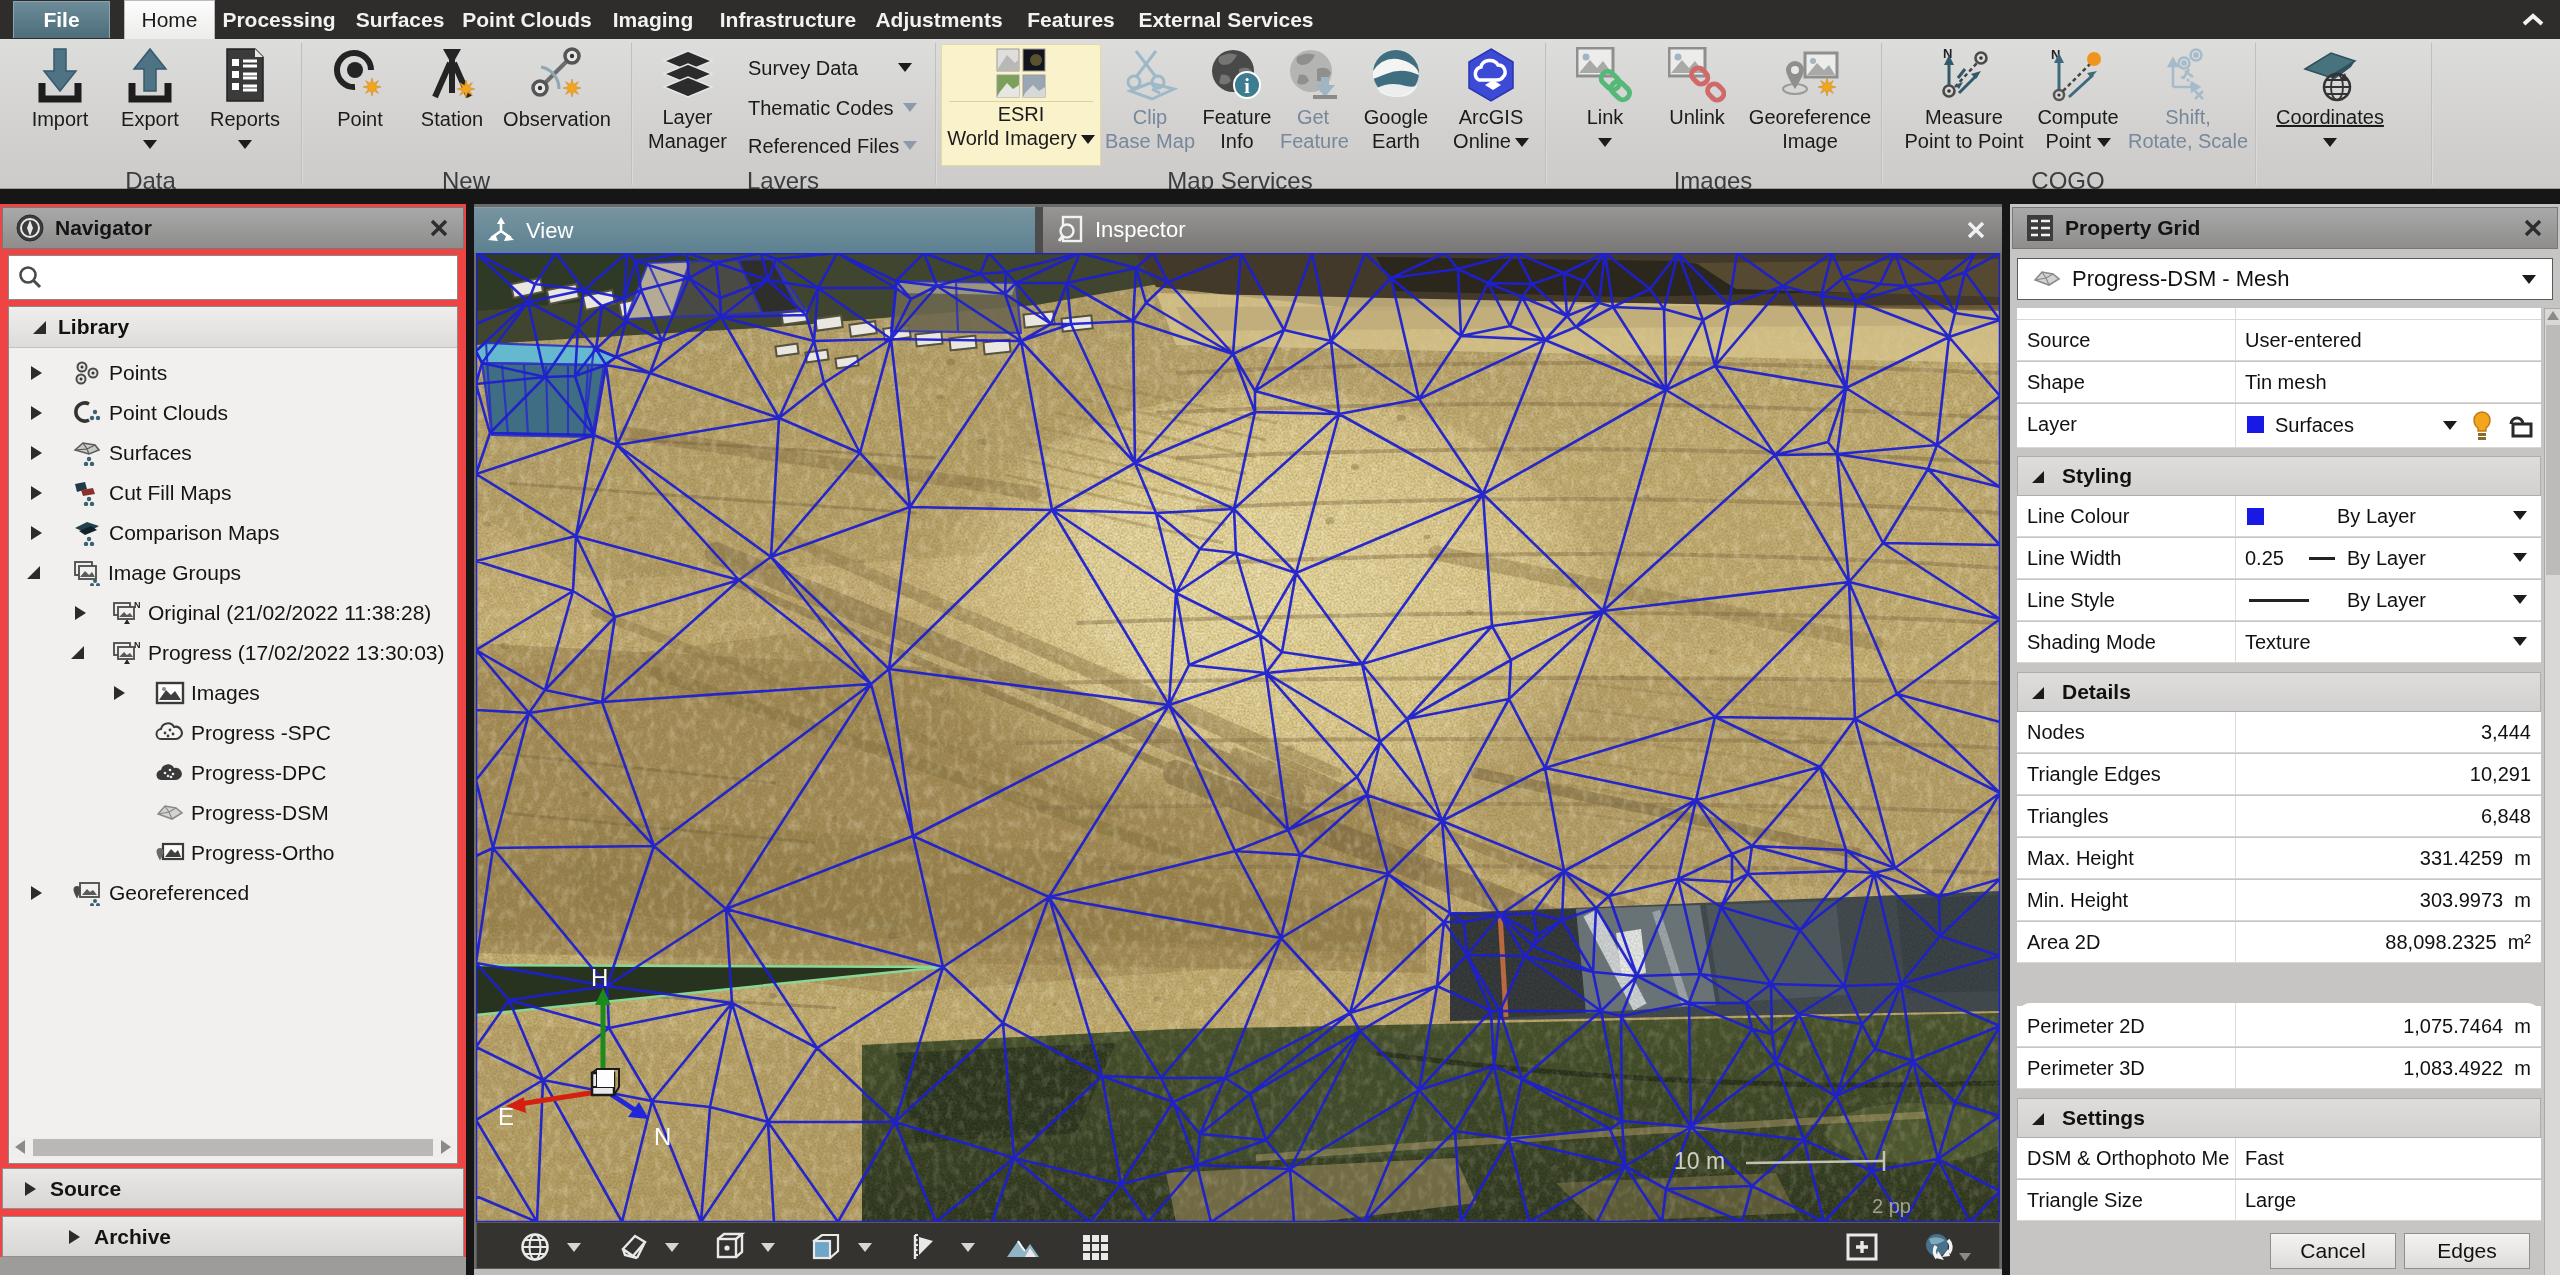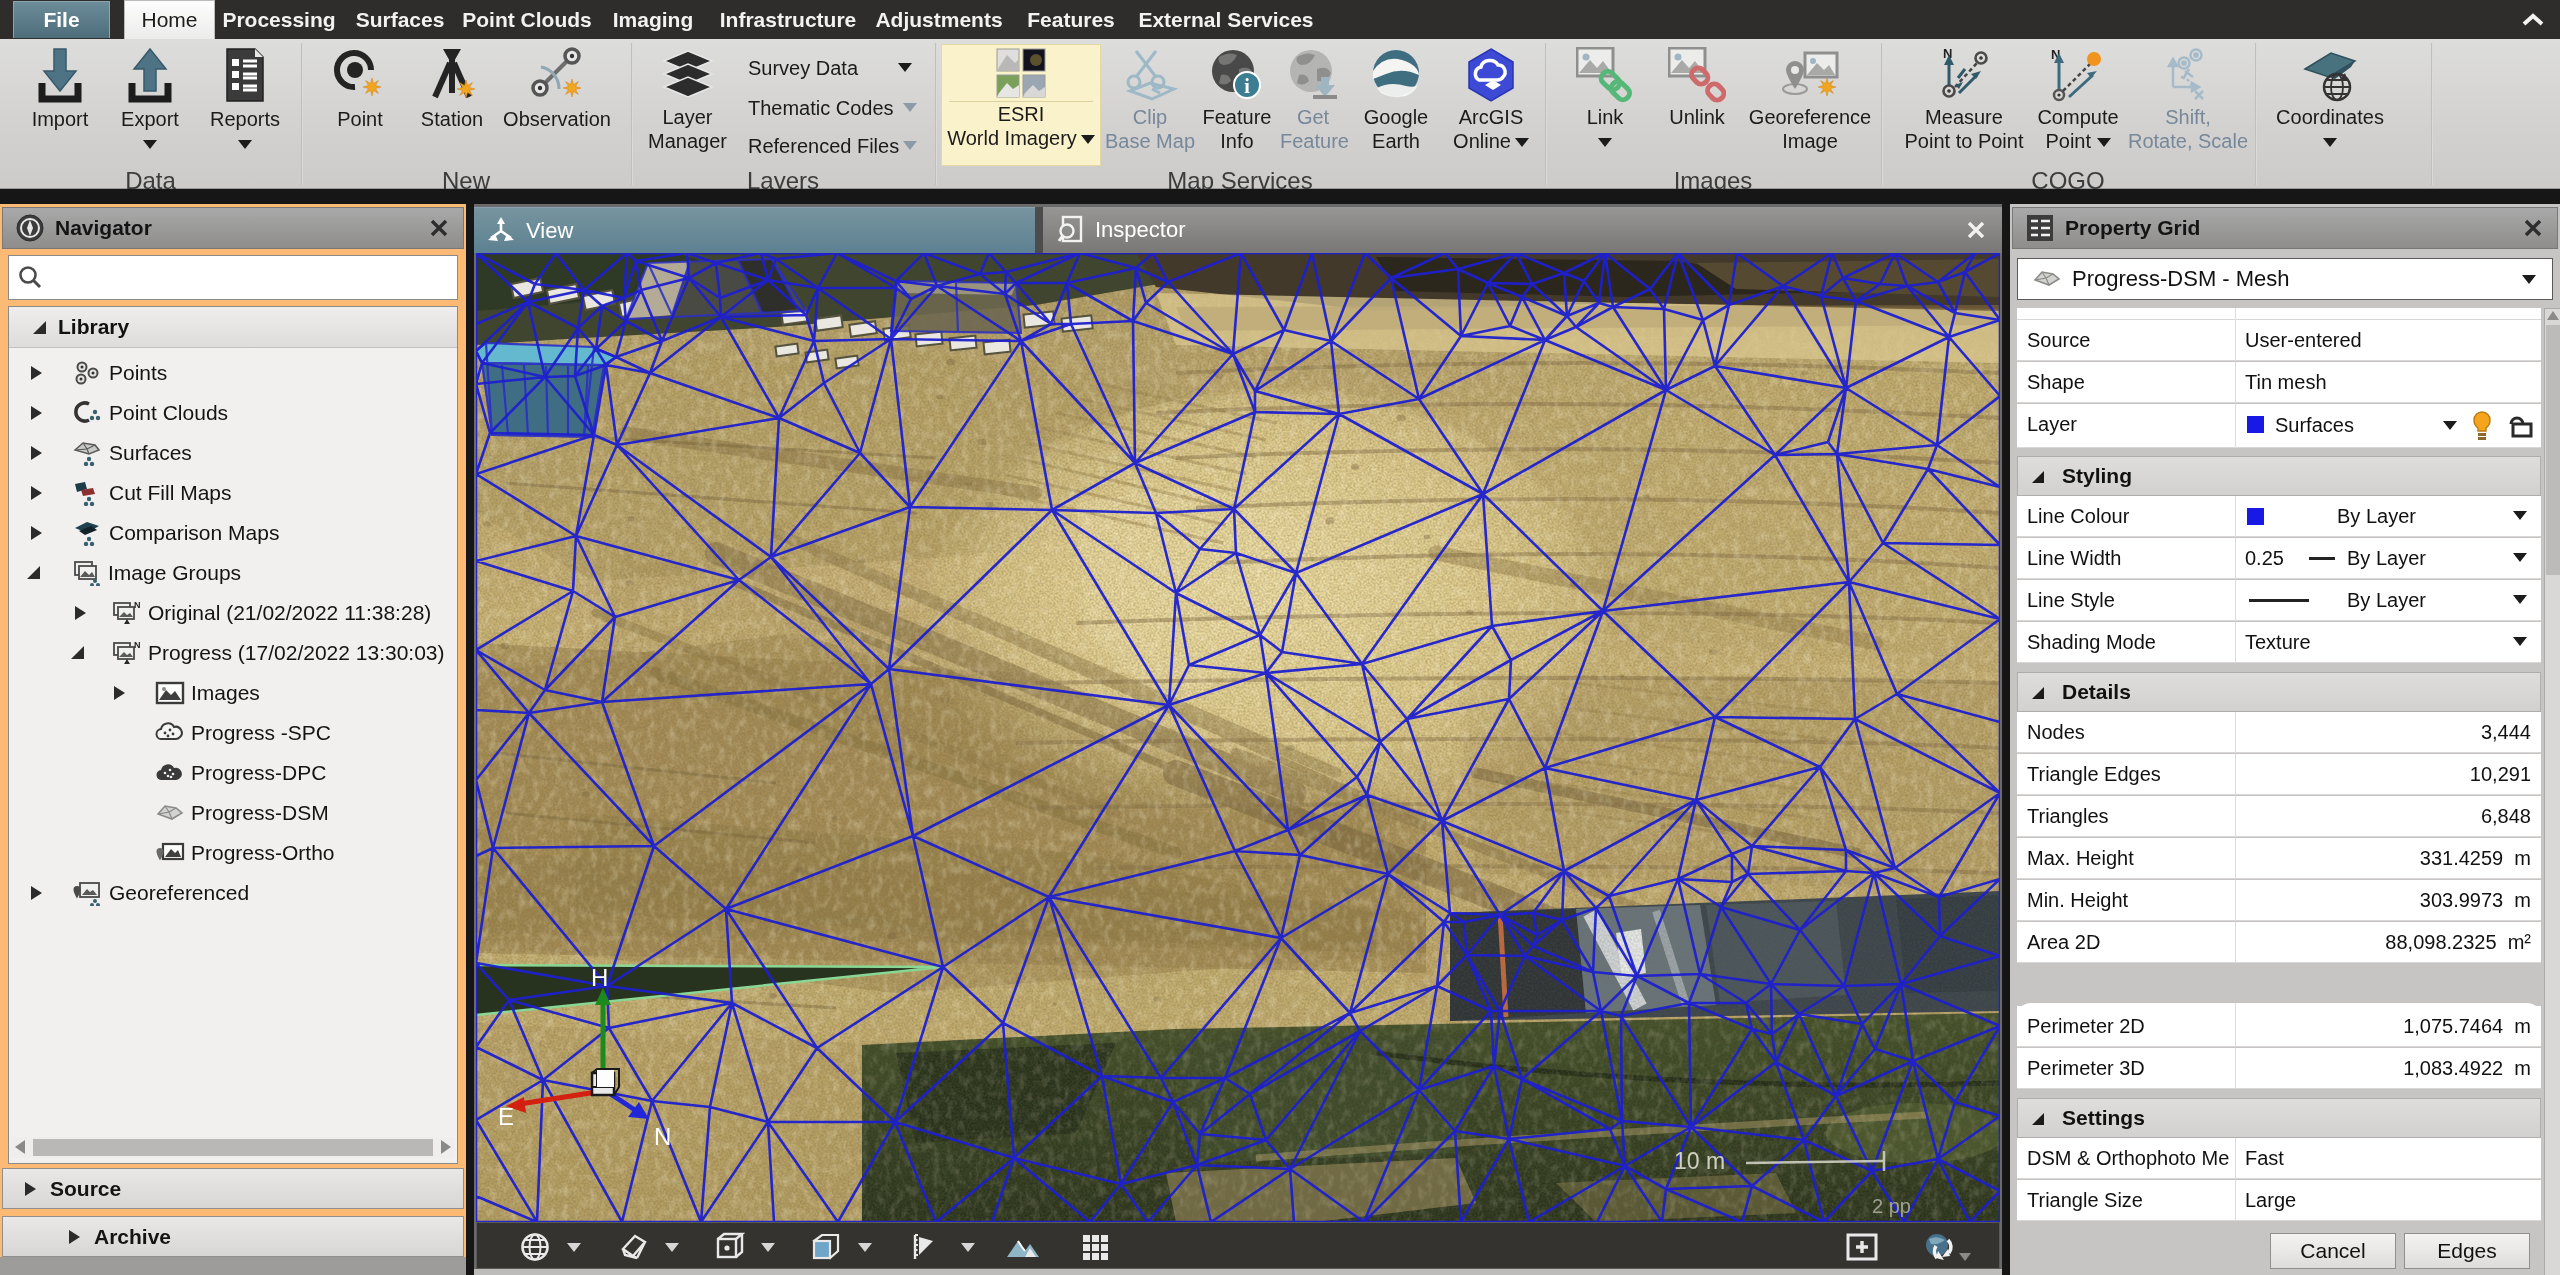--- a/index.html
+++ b/index.html
@@ -17,21 +17,21 @@
 .glabel { position:absolute; top:128px; height:22px; font-size:24px; color:#3c3c3c; text-align:center; }
 .rbtn { position:absolute; top:8px; text-align:center; font-size:20px; color:#1b1b1b; line-height:24px; }
 .ric { margin:0 auto 2px auto; display:block; }
 .grayed { color:#76889a; }
 .dropt { position:absolute; font-size:20px; color:#1b1b1b; white-space:nowrap; }
 .darr { display:inline-block; width:0; height:0; border-top:9px solid #1b1b1b; border-left:7px solid transparent; border-right:7px solid transparent; vertical-align:middle; }
 .darr.g { border-top-color:#8d9aa8; }
 
 #main { position:absolute; left:0; top:189px; width:2560px; height:1086px; background:#161616; }
 
-#nav { position:absolute; left:0; top:15px; width:466px; height:1071px; background:#fdba74; }
+#nav { position:absolute; left:0; top:15px; width:466px; height:1071px; background:#ef4444; }
 #nav-title { position:absolute; left:2px; top:3px; width:462px; height:42px; background:linear-gradient(#a9a9a9,#8e8d8c); border:1px solid #787878; color:#141414; font-size:21px; font-weight:bold; display:flex; align-items:center; }
 #nav-search { position:absolute; left:8px; top:51px; width:450px; height:45px; background:#fff; border:1px solid #8a8a8a; }
 #nav-tree { position:absolute; left:8px; top:102px; width:450px; height:858px; background:#f1f0ef; border:1px solid #8a8a8a; }
 .lib-h { position:absolute; left:0; top:0; width:448px; height:41px; background:linear-gradient(#efeeed,#dddcdb); border-bottom:1px solid #c2c2c2; font-size:21px; font-weight:bold; color:#111; }
 .trow { position:absolute; height:40px; font-size:21px; color:#141414; display:flex; align-items:center; white-space:nowrap; }
 .tarrow { width:0; height:0; border-left:11px solid #2b2b2b; border-top:7px solid transparent; border-bottom:7px solid transparent; display:inline-block; }
 .topen { width:0; height:0; border-left:13px solid transparent; border-bottom:13px solid #2b2b2b; display:inline-block; }
 .sect-h { position:absolute; left:2px; width:462px; height:41px; background:linear-gradient(#e9e8e7,#d7d6d5); border:1px solid #8f8f8f; font-size:21px; font-weight:bold; color:#141414; display:flex; align-items:center; }
 
 #view { position:absolute; left:474px; top:15px; width:1528px; height:1071px; background:#6b6b6b; }
@@ -299,21 +299,21 @@
             <circle cx="37" cy="8" r="5.5"></circle>
             <circle cx="37" cy="8" r="1.6" fill="#a5bbc9"></circle>
             <path d="M26,24 l8,6 M30,22 l-6,10"></path>
             <path d="M36,44 l8,8 M44,44 l-8,8"></path>
             <path d="M22,30 q10,2 12,12" stroke-dasharray="3,3"></path>
           </g>
         </svg>
 Shift,<br>Rotate, Scale</div>
 <div class="rsep" style="left:2255px;"></div>
 
-<div class="rbtn" style="left:2272px;width:116px;">
+<div class="rbtn" style="left:2272px;width:116px;text-decoration:underline;">
 <svg class="ric" width="58" height="56" viewBox="0 0 58 56">
           <path d="M4,22 L30,6 L54,14 L28,30 Z" fill="#49727f" stroke="#2f505c" stroke-width="1.5"></path>
           <path d="M28,30 L54,14 L50,20 L34,32 Z" fill="#2f505c"></path>
           <circle cx="36" cy="40" r="13" fill="none" stroke="#333" stroke-width="2.5"></circle>
           <ellipse cx="36" cy="40" rx="6" ry="13" fill="none" stroke="#333" stroke-width="1.8"></ellipse>
           <path d="M23,40 h26 M25,33 h22 M25,47 h22" stroke="#333" stroke-width="1.8"></path>
           <path d="M44,26 l-6,8 8,-2 Z" fill="#333"></path>
         </svg>
 Coordinates<br><span class="darr"></span></div>
 <div class="rsep" style="left:2431px;"></div>

